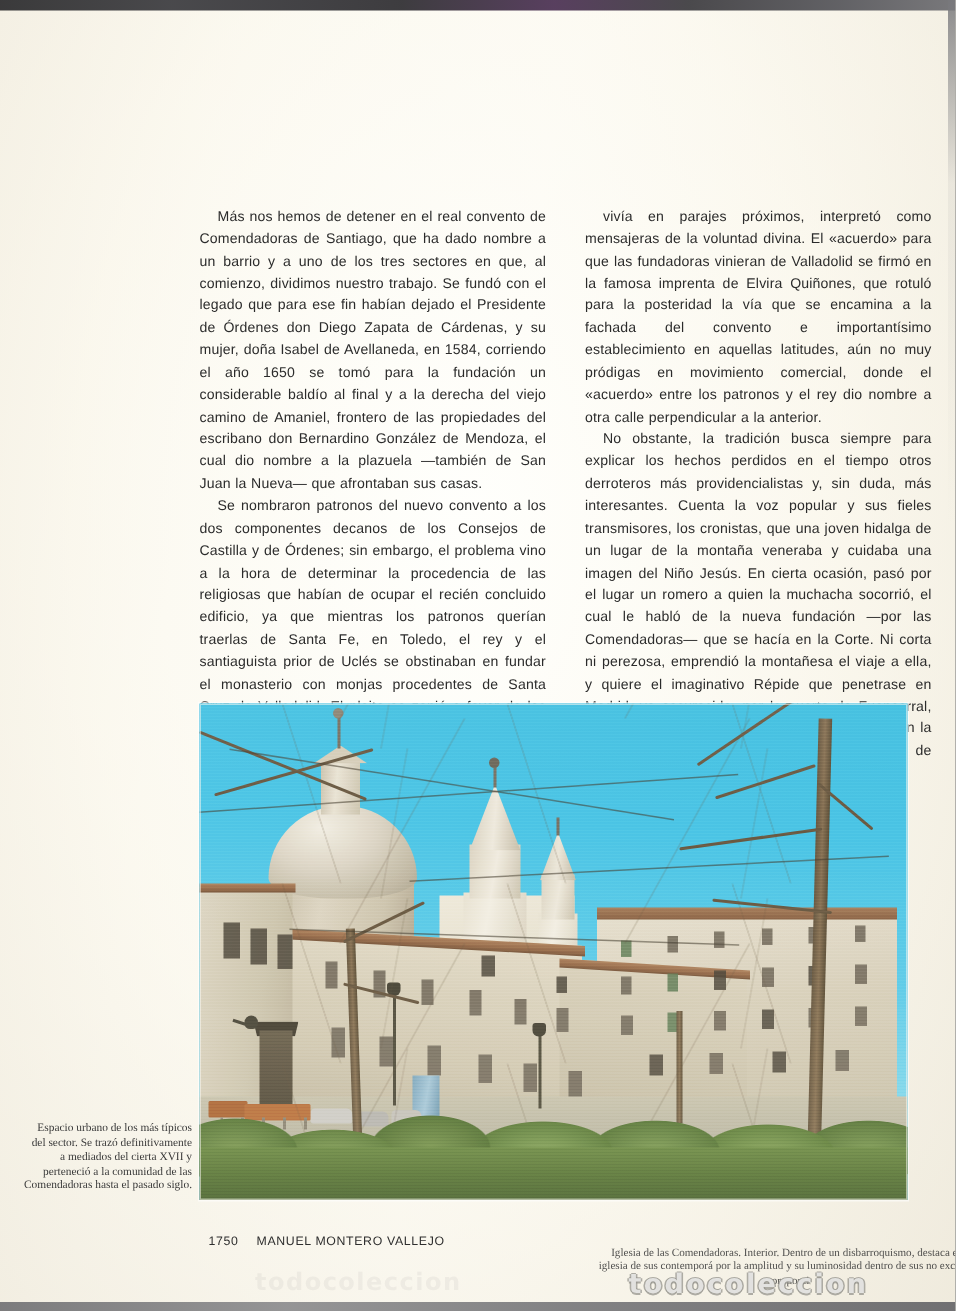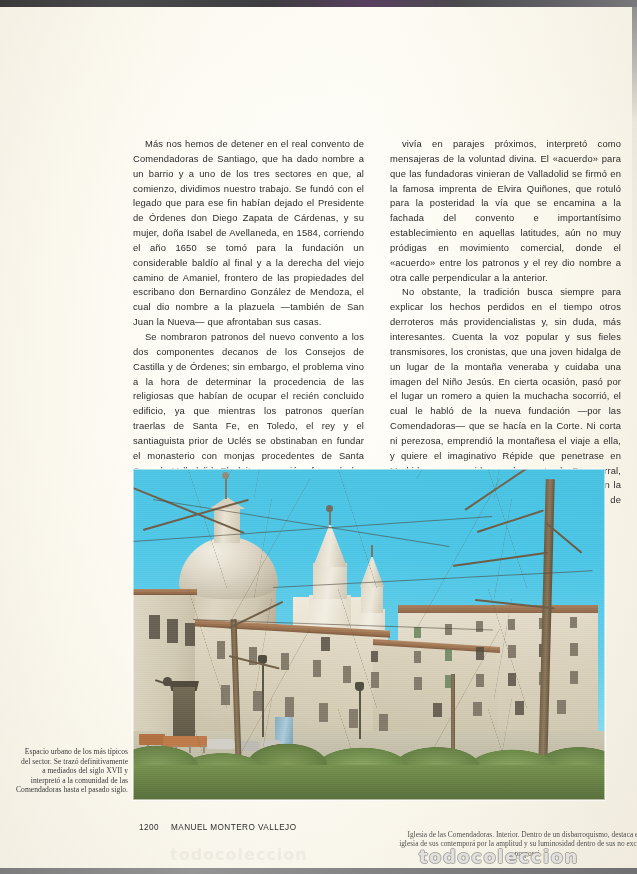--- a/index.html
+++ b/index.html
@@ -455,24 +455,24 @@
 
       <div id="hedges"></div>
       <div id="hedge-base"></div>
 
       <div id="photo-grain"></div>
       <div id="photo-fade"></div>
     </div>
     <div id="photo-border"></div>
   </div>
 
-  <div id="caption-left">Espacio urbano de los más típicos del sector. Se trazó definitivamente a mediados del siglo XVII y interpretó a la comunidad de las Comendadoras hasta el pasado siglo.</div>
+  <div id="caption-left">Espacio urbano de los más típicos del sector. Se trazó definitivamente a mediados del cierta XVII y perteneció a la comunidad de las Comendadoras hasta el pasado siglo.</div>
 
   <div id="footer">
-    <span class="folio">1200</span><span>MANUEL MONTERO VALLEJO</span>
+    <span class="folio">1750</span><span>MANUEL MONTERO VALLEJO</span>
   </div>
 
   <div id="caption-right">Iglesia de las Comendadoras. Interior. Dentro de un disbarroquismo, destaca esta iglesia de sus contemporá por la amplitud y su luminosidad dentro de sus no excesivas proporci</div>
 
   <div id="watermark-ghost">todocoleccion</div>
   <div id="watermark">todocoleccion</div>
 
 </div>
 
 </body></html>

